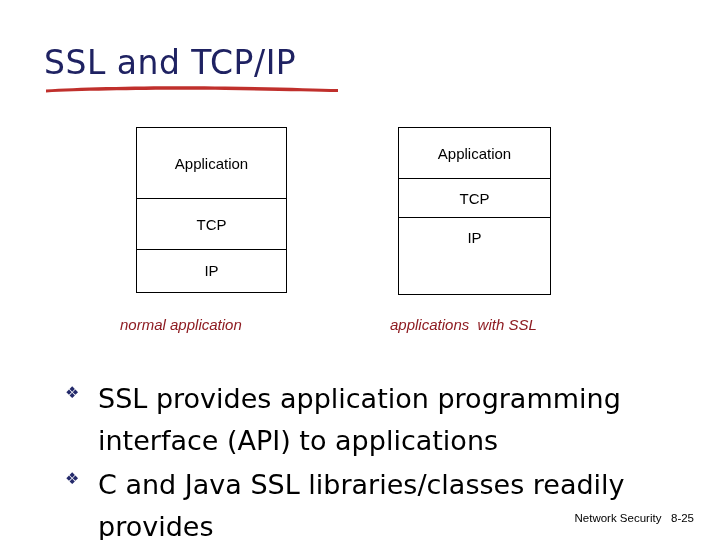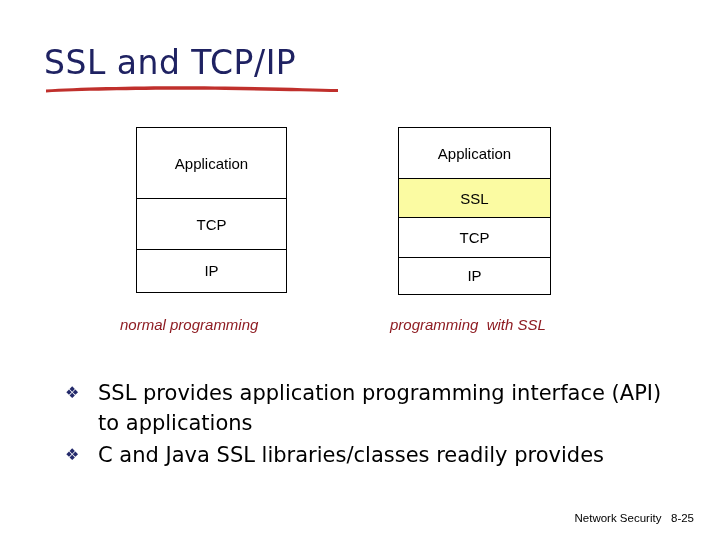--- a/index.html
+++ b/index.html
@@ -101,22 +101,22 @@
     font-size: 16px;
     line-height: 30px;
     color: #242a6b;
     text-align: left;
     padding-left: 5px;
     box-sizing: border-box;
   }
   .bullet-text {
     flex: 1 1 auto;
     font-family: "DejaVu Sans", sans-serif;
-    font-size: 21px;
-    line-height: 30px;
+    font-size: 27px;
+    line-height: 42px;
     color: #000000;
   }
 
   
   #footer {
     position: absolute;
     right: 26px;
     top: 512px;
     font-family: "Liberation Sans", sans-serif;
     font-size: 11.5px;
@@ -137,27 +137,26 @@
   </svg>
 
   <div class="stack" id="stack-left">
     <div class="layer">Application</div>
     <div class="layer">TCP</div>
     <div class="layer">IP</div>
   </div>
 
   <div class="stack" id="stack-right">
     <div class="layer">Application</div>
-    <div class="layer hl">SSL</div>
     <div class="layer">TCP</div>
     <div class="layer">IP</div>
   </div>
 
-  <div class="caption" id="caption-left">normal programming</div>
-  <div class="caption" id="caption-right">programming  with SSL</div>
+  <div class="caption" id="caption-left">normal application</div>
+  <div class="caption" id="caption-right">applications  with SSL</div>
 
   <div id="bullets">
     <div class="bullet-row">
       <span class="bullet-marker">❖</span>
       <span class="bullet-text">SSL provides application programming interface (API) to applications</span>
     </div>
     <div class="bullet-row">
       <span class="bullet-marker">❖</span>
       <span class="bullet-text">C and Java SSL libraries/classes readily provides</span>
     </div>

